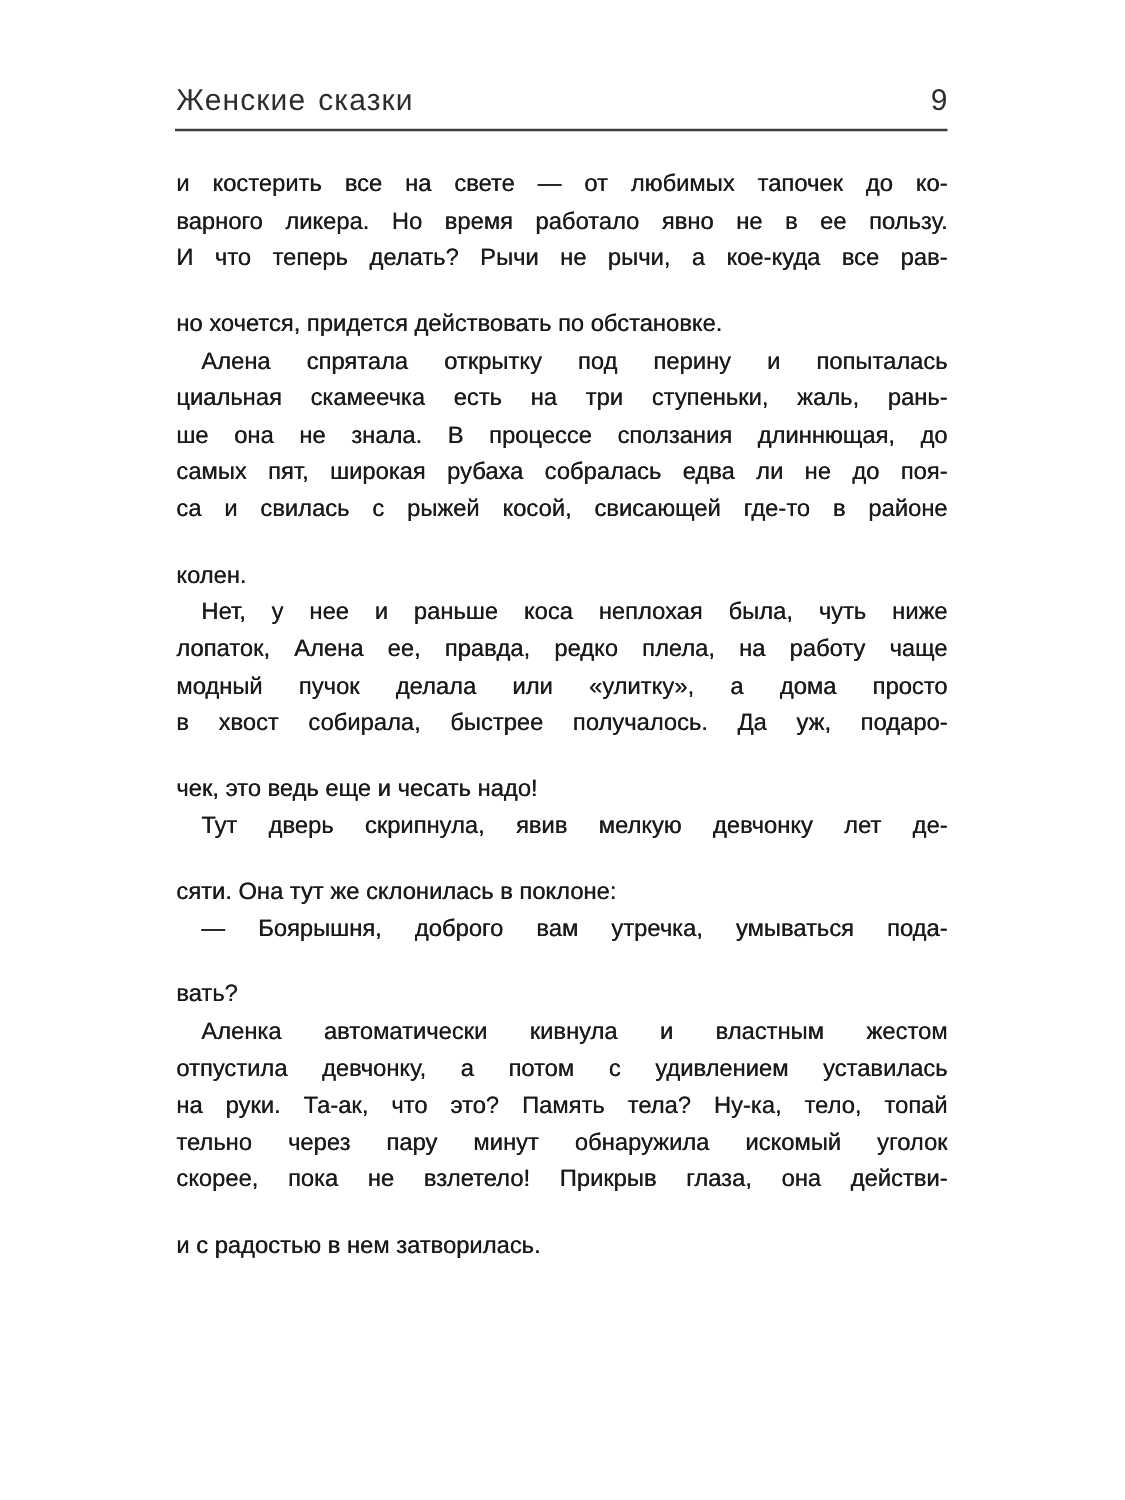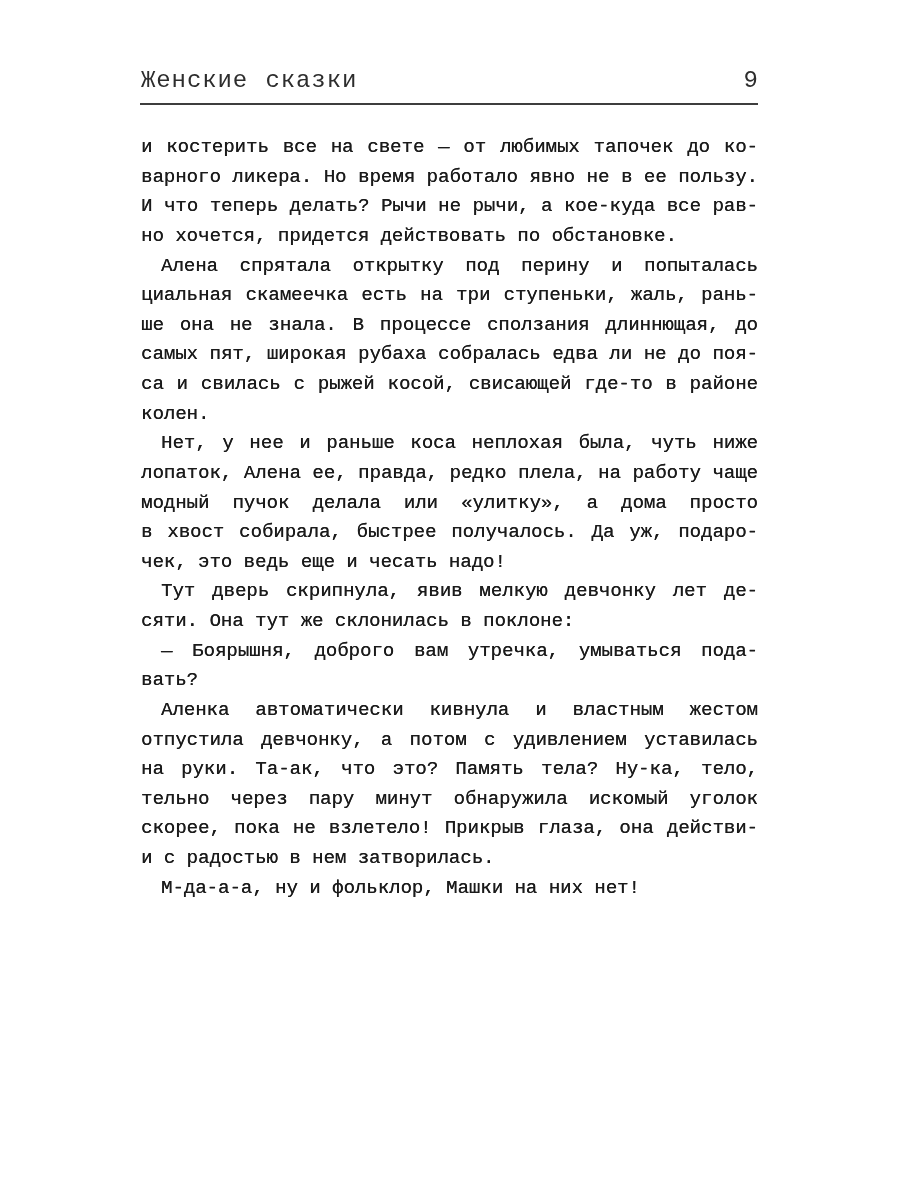--- a/index.html
+++ b/index.html
@@ -6,21 +6,21 @@
     margin: 0;
     padding: 0;
     background: #ffffff;
   }
   .page {
     position: relative;
     width: 900px;
     height: 1040px;
     background: var(--bg, #ffffff);
     overflow: hidden;
-    font-family: Liberation Mono, monospace;
+    font-family: Liberation Sans, sans-serif;
   }
   .running-header {
     position: absolute;
     left: 141px;
     top: 67px;
     width: 617px;
     display: flex;
     justify-content: space-between;
     align-items: baseline;
     color: var(--header-color, #2d2d2d);
@@ -58,20 +58,21 @@
     font-size: 19px;
     text-align: justify;
     text-align-last: justify;
     overflow: hidden;
     white-space: normal;
     text-shadow: 0.25px 0 0 currentColor;
   }
   .line.last {
     text-align: left;
     text-align-last: left;
+    margin-top: 23px;
   }
   .line.indent {
     text-indent: 20px;
   }
 </style>
 </head>
 <body>
 
 <div class="page">
   <div class="running-header">

